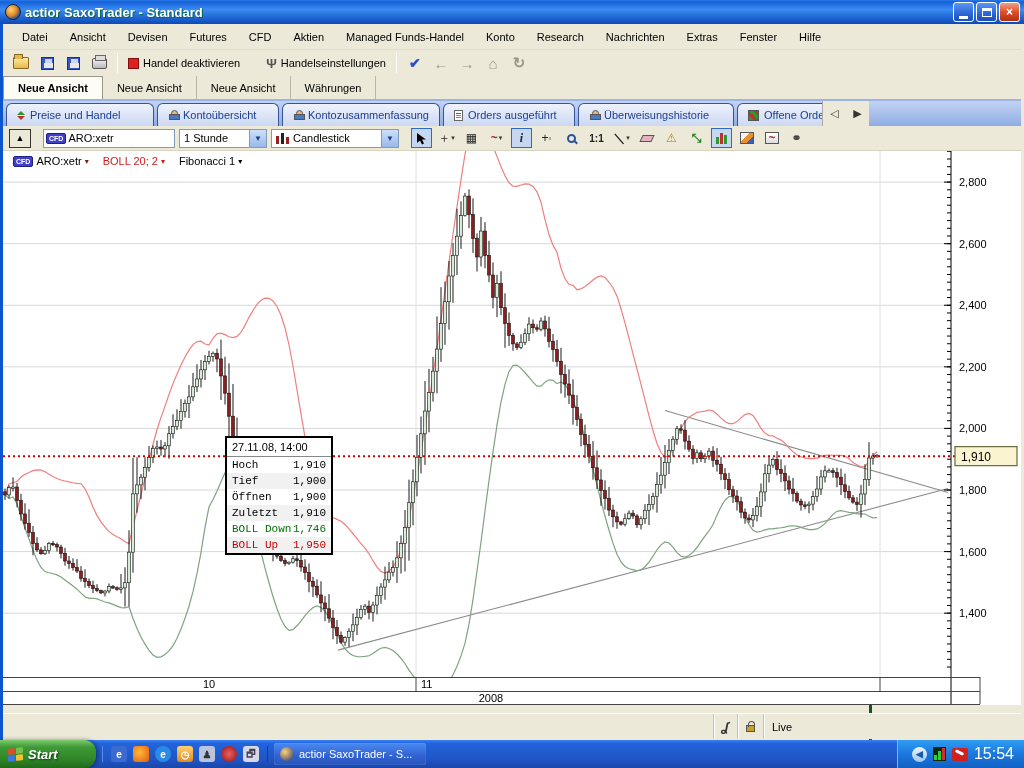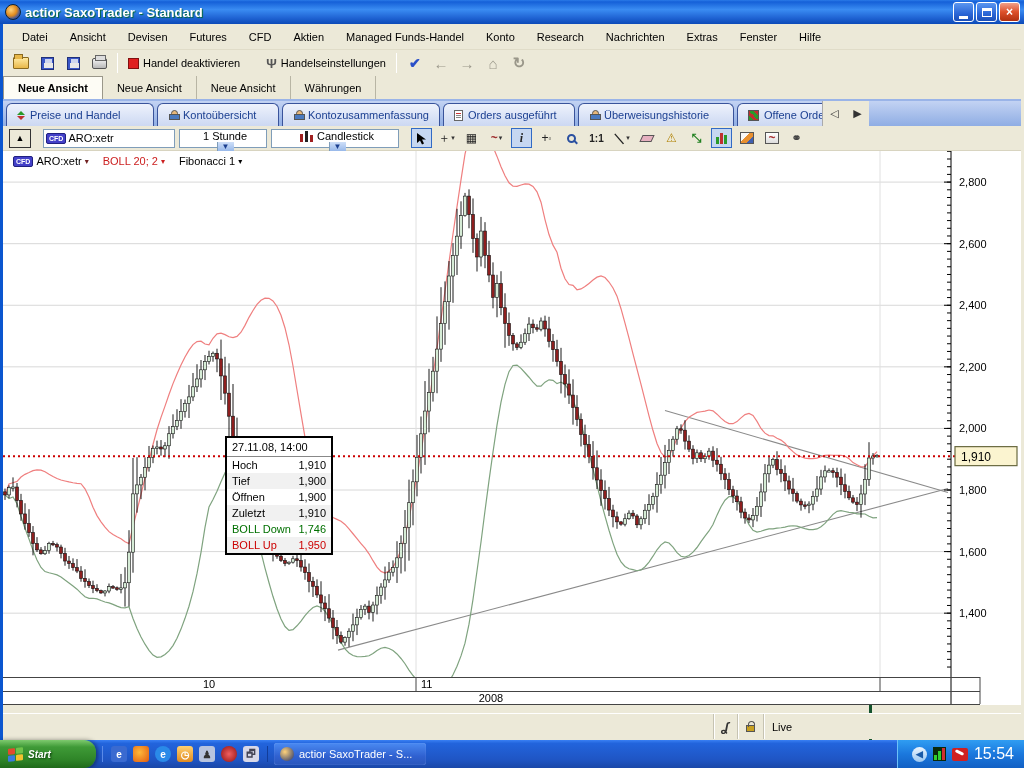--- a/index.html
+++ b/index.html
@@ -86,21 +86,21 @@
   
   #charttoolbar{position:absolute;top:126px;left:0;width:1018px;height:25px;background:#ece9d8;
     display:flex;align-items:center;gap:4px;padding-left:6px;border-bottom:1px solid #d8d4c0;}
   .ct-upbtn{width:22px;height:19px;border:1px solid #333;background:#ece9d8;
     display:flex;align-items:center;justify-content:center;font-size:9px;}
   .ct-input{width:132px;height:19px;border:1px solid #7f9db9;background:#fff;
     display:flex;align-items:center;gap:2px;padding-left:2px;}
   .cfd-badge{background:#4340c8;color:#fff;font-size:7px;font-weight:bold;
     padding:1px 2px;border:1px solid #202080;border-radius:2px;}
   .ct-select{height:19px;border:1px solid #7f9db9;background:#fff;display:flex;align-items:center;
-    justify-content:space-between;padding-left:4px;flex-direction:column;}
+    justify-content:space-between;padding-left:4px;}
   .dd-btn{width:17px;height:17px;background:linear-gradient(#cfe0f8,#98b8ea);border-left:1px solid #7f9db9;
     display:flex;align-items:center;justify-content:center;color:#1a3e8e;font-size:8px;}
   .ct-btn{width:21px;height:20px;display:flex;align-items:center;justify-content:center;
     border:1px solid transparent;font-size:12px;color:#222;position:relative;}
   .ct-btn.selected{border:1px solid #316ac5;background:#c6d7f1;}
   .mini-candles{display:flex;gap:2px;align-items:flex-end;height:12px;}
   .mini-candles i{display:block;width:3px;}
   .tiny-dd{font-size:7px;color:#333;margin-left:1px;}
   .lens{width:9px;height:9px;border:2px solid #2a50a0;border-radius:50%;position:relative;}
   .lens:after{content:"";position:absolute;width:5px;height:2px;background:#2a50a0;transform:rotate(45deg);right:-4px;bottom:-2px;}
@@ -115,40 +115,40 @@
   #chart{position:absolute;top:151px;left:0;width:1018px;height:554px;background:#fff;}
   #chart-svg{position:absolute;top:0;left:0;}
   #legend{position:absolute;top:4px;left:10px;display:flex;align-items:center;gap:14px;z-index:5;}
   .legend-item{display:flex;align-items:center;gap:3px;color:#000;}
   .legend-item .caret{font-size:8px;}
 
   
   #tooltip{position:absolute;top:285px;left:222px;width:108px;background:#fff;
     border:2px solid #000;z-index:6;}
   #tooltip .tt-title{padding:3px 5px;border-bottom:1px solid #888;background:#fff;}
-  .tt-row{display:flex;justify-content:space-between;padding:2px 5px;}
+  .tt-row{display:flex;justify-content:space-between;padding:2px 5px;font-family:Liberation Mono, monospace;}
   .tt-row:nth-child(odd){background:#f1f1f1;}
 
   
   #statusbar{position:absolute;left:0;bottom:1px;width:1018px;height:26px;background:#ece9d8;
     border-top:1px solid #fff;display:flex;align-items:stretch;font-size:11px;}
   .sb-cell{display:flex;align-items:center;padding:0 8px;border-left:1px solid #c6c3b2;
     box-shadow:inset 1px 0 0 #fff;}
   .lock{width:9px;height:7px;background:#c8a020;border:1px solid #555;position:relative;margin-top:4px;}
   .lock:before{content:"";position:absolute;top:-5px;left:1px;width:5px;height:5px;border:1px solid #555;
     border-bottom:0;border-radius:4px 4px 0 0;}
   .plug{font-size:13px;color:#333;font-style:italic;font-weight:bold;}
 
   
   #taskbar{position:absolute;left:0;bottom:0;width:1024px;height:28px;
     background:linear-gradient(#3980f4 0%,#2264dc 12%,#1f55c4 70%,#1a47a8 100%);display:flex;align-items:center;}
   #start-btn{height:28px;width:96px;border-radius:0 12px 12px 0;
     background:linear-gradient(#7eca6e 0%,#3f9a37 25%,#2f8528 70%,#1f6a1a 100%);
     display:flex;align-items:center;gap:5px;padding-left:8px;color:#fff;
-    font-size:10px;font-weight:bold;font-style:italic;text-shadow:1px 1px 2px #0a3a08;
+    font-size:13px;font-weight:bold;font-style:italic;text-shadow:1px 1px 2px #0a3a08;
     box-shadow:2px 0 4px rgba(0,0,0,.4);}
   .winflag{display:grid;grid-template-columns:7px 7px;grid-gap:1px;transform:skewY(-6deg);}
   .winflag i{display:block;height:6px;border-radius:1px;}
   #quicklaunch{display:flex;align-items:center;gap:6px;padding:0 8px;margin-left:6px;
     border-left:1px solid #5a8ae8;border-right:1px solid #123d9a;}
   .ql-icon{width:16px;height:16px;border-radius:3px;display:flex;align-items:center;justify-content:center;
     font-size:10px;font-weight:bold;color:#fff;}
   .task-btn{height:22px;width:152px;margin-left:6px;border-radius:3px;display:flex;align-items:center;gap:5px;
     padding:0 6px;color:#fff;font-size:11px;white-space:nowrap;overflow:hidden;
     background:linear-gradient(#4a8af2,#3061d0 60%,#2a56bc);box-shadow:inset 0 0 1px #9ab8f8;}

